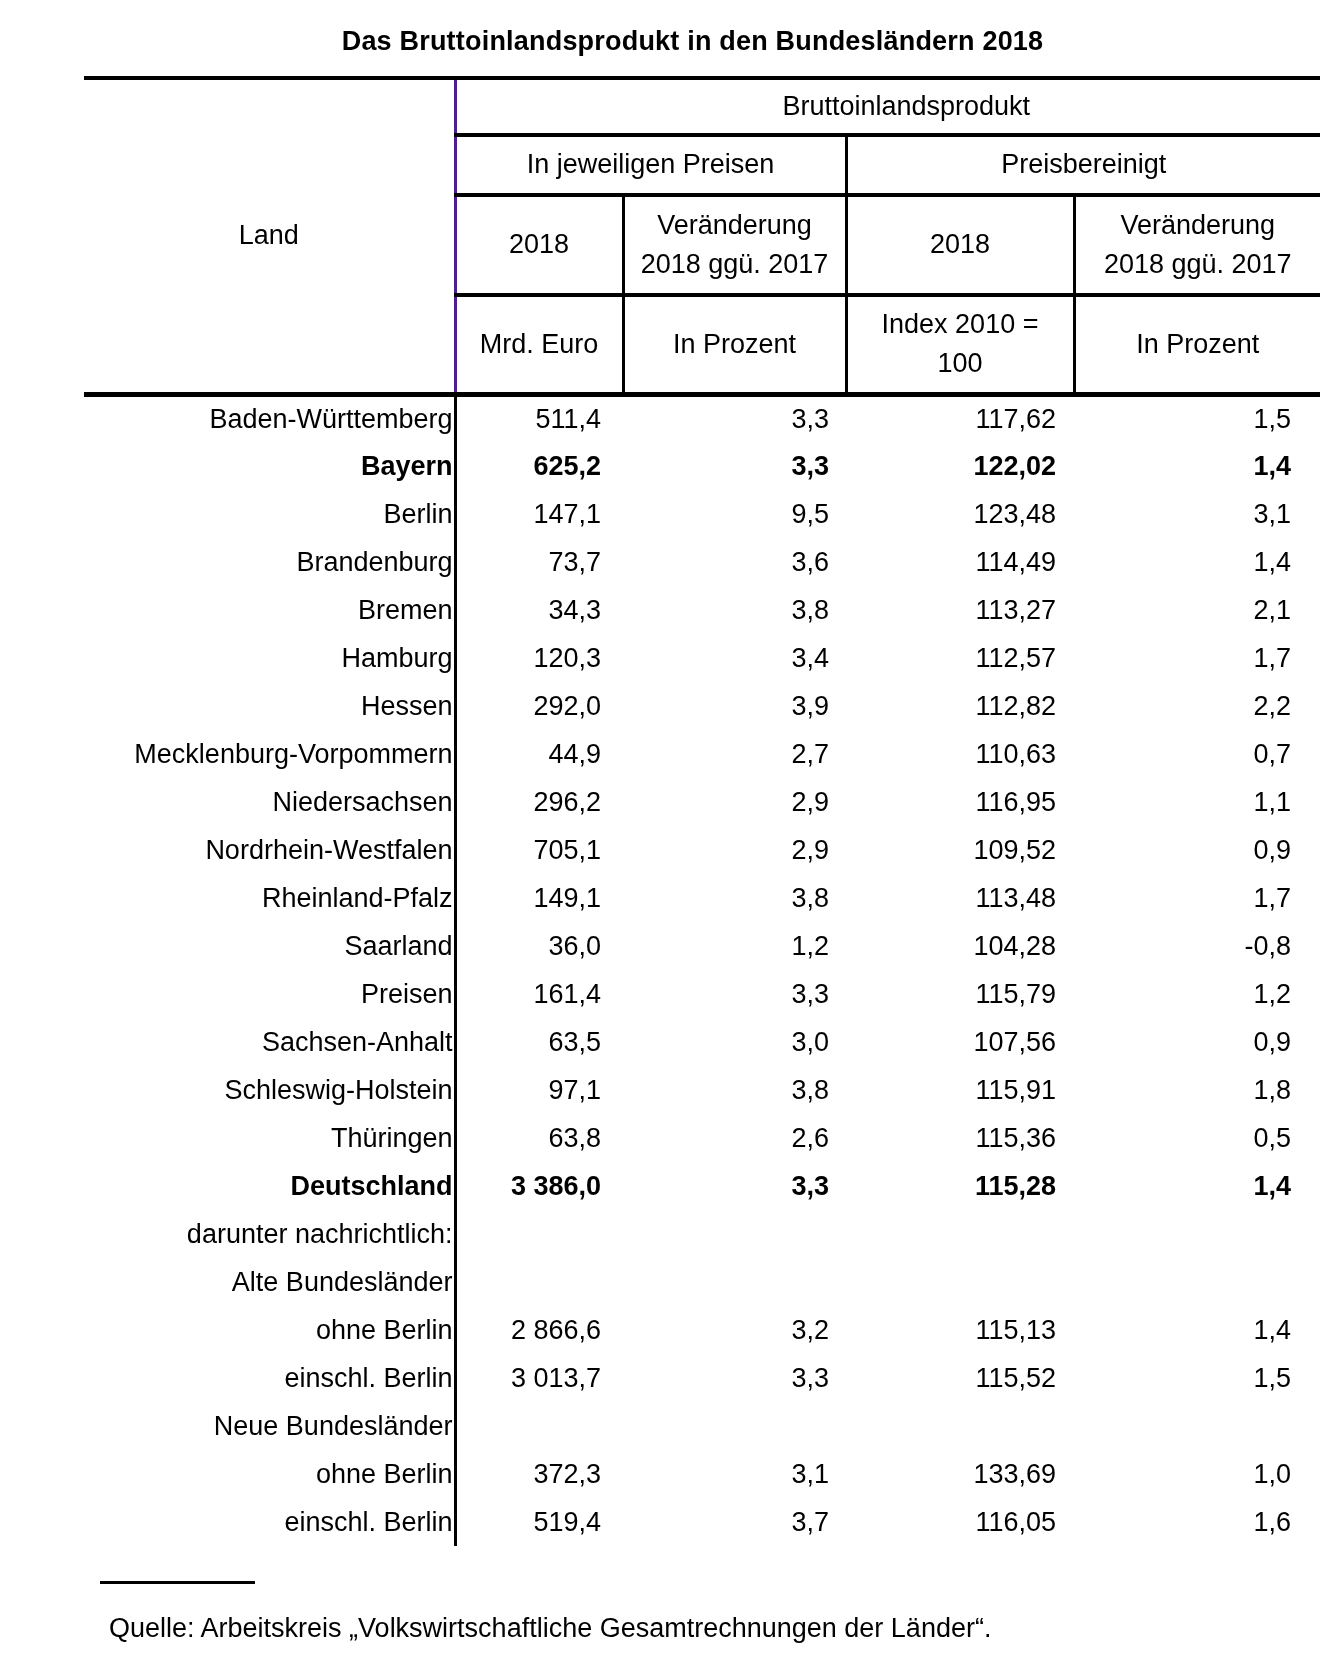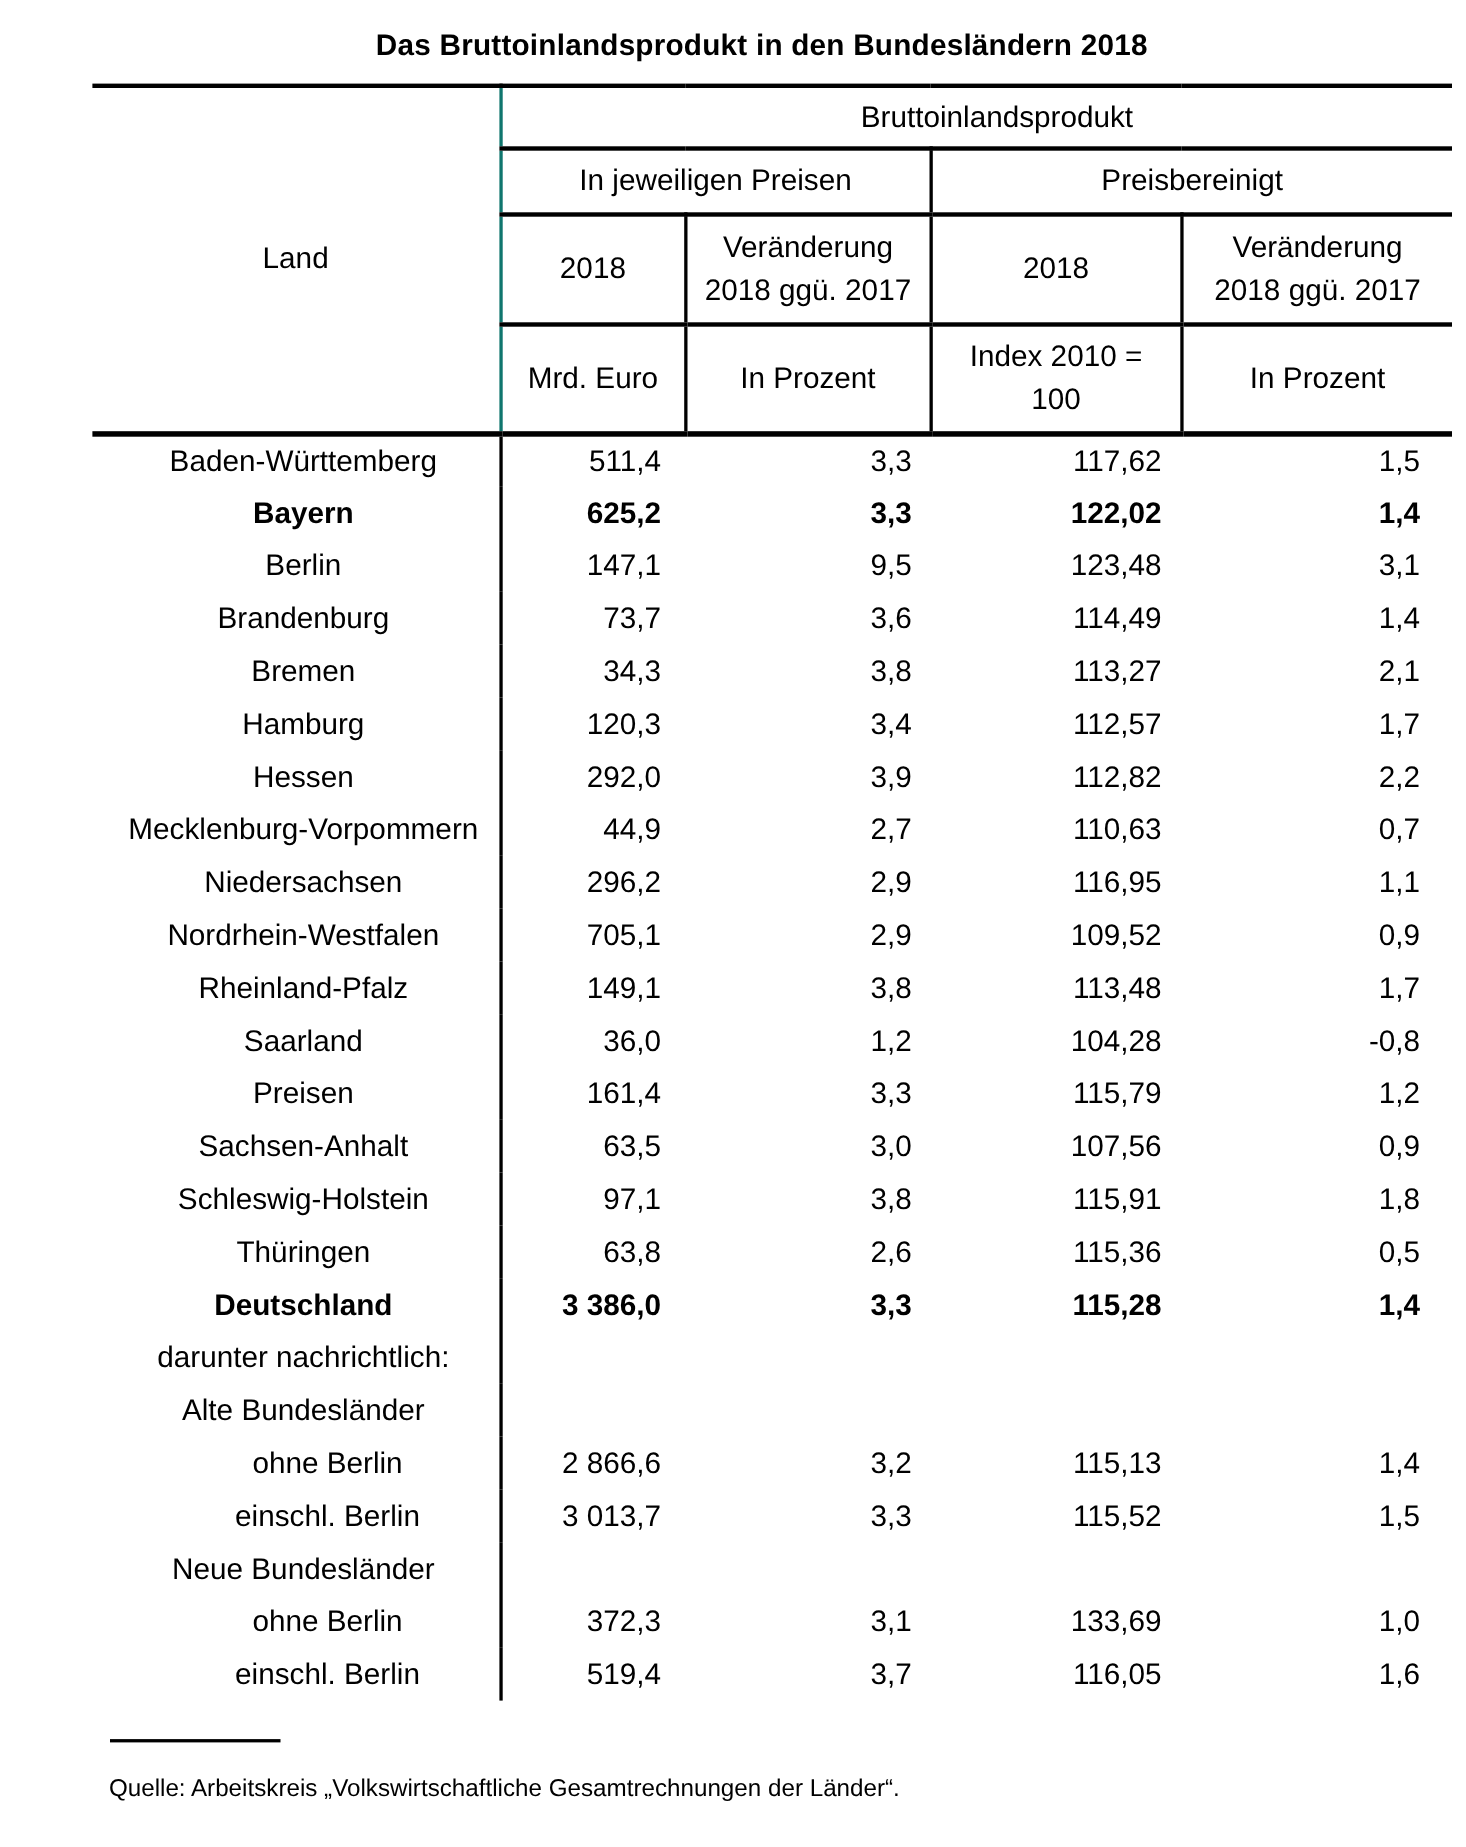--- a/index.html
+++ b/index.html
@@ -45,56 +45,56 @@
     text-align: center;
     vertical-align: middle;
     padding: 0 12px;
     line-height: 1.45;
   }
   tr.hA { height: 57px; }
   tr.hB { height: 60px; }
   tr.hC { height: 100px; }
   tr.hD { height: 99px; }
 
-  th.h-land { border-right: 3px solid #0f766e; border-bottom: 5px solid #000; }
+  th.h-land { border-right: 3px solid #4c1d95; border-bottom: 5px solid #000; }
   th.h-group { border-bottom: 4px solid #000; padding-left: 48px; }
   tr.hB th { border-bottom: 4px solid #000; padding-left: 12px; }
   tr.hC th { border-bottom: 4px solid #000; }
   tr.hD th { border-bottom: 5px solid #000; }
   th.bl, td.bl { border-left: 3px solid #000; }
 
   tbody tr { height: 48px; }
   tbody td { vertical-align: middle; }
   td.c-land {
     border-right: 3px solid #000;
-    text-align: center;
+    text-align: right;
     padding-left: 15px;
   }
   td.c-land.indent { padding-left: 59px; }
   td.c-num { text-align: right; }
   td.n1 { padding-right: 22px; }
   td.n2 { padding-right: 17px; }
   td.n3 { padding-right: 18px; }
   td.n4 { padding-right: 29px; }
   tr.bold { font-weight: bold; }
 
   .footnote-rule {
     position: absolute;
     left: 74px;
     top: 1581px;
     width: 155px;
     height: 3px;
     background: #000000;
   }
   .source {
     position: absolute;
-    left: 73px;
+    left: 83px;
     top: 1613px;
     margin: 0;
-    font-size: 22px;
+    font-size: 27px;
   }
 </style>
 </head>
 <body>
 
 <div class="page">
 
   <h1 class="title">Das Bruttoinlandsprodukt in den Bundesländern 2018</h1>
 
   <table class="tbl">

